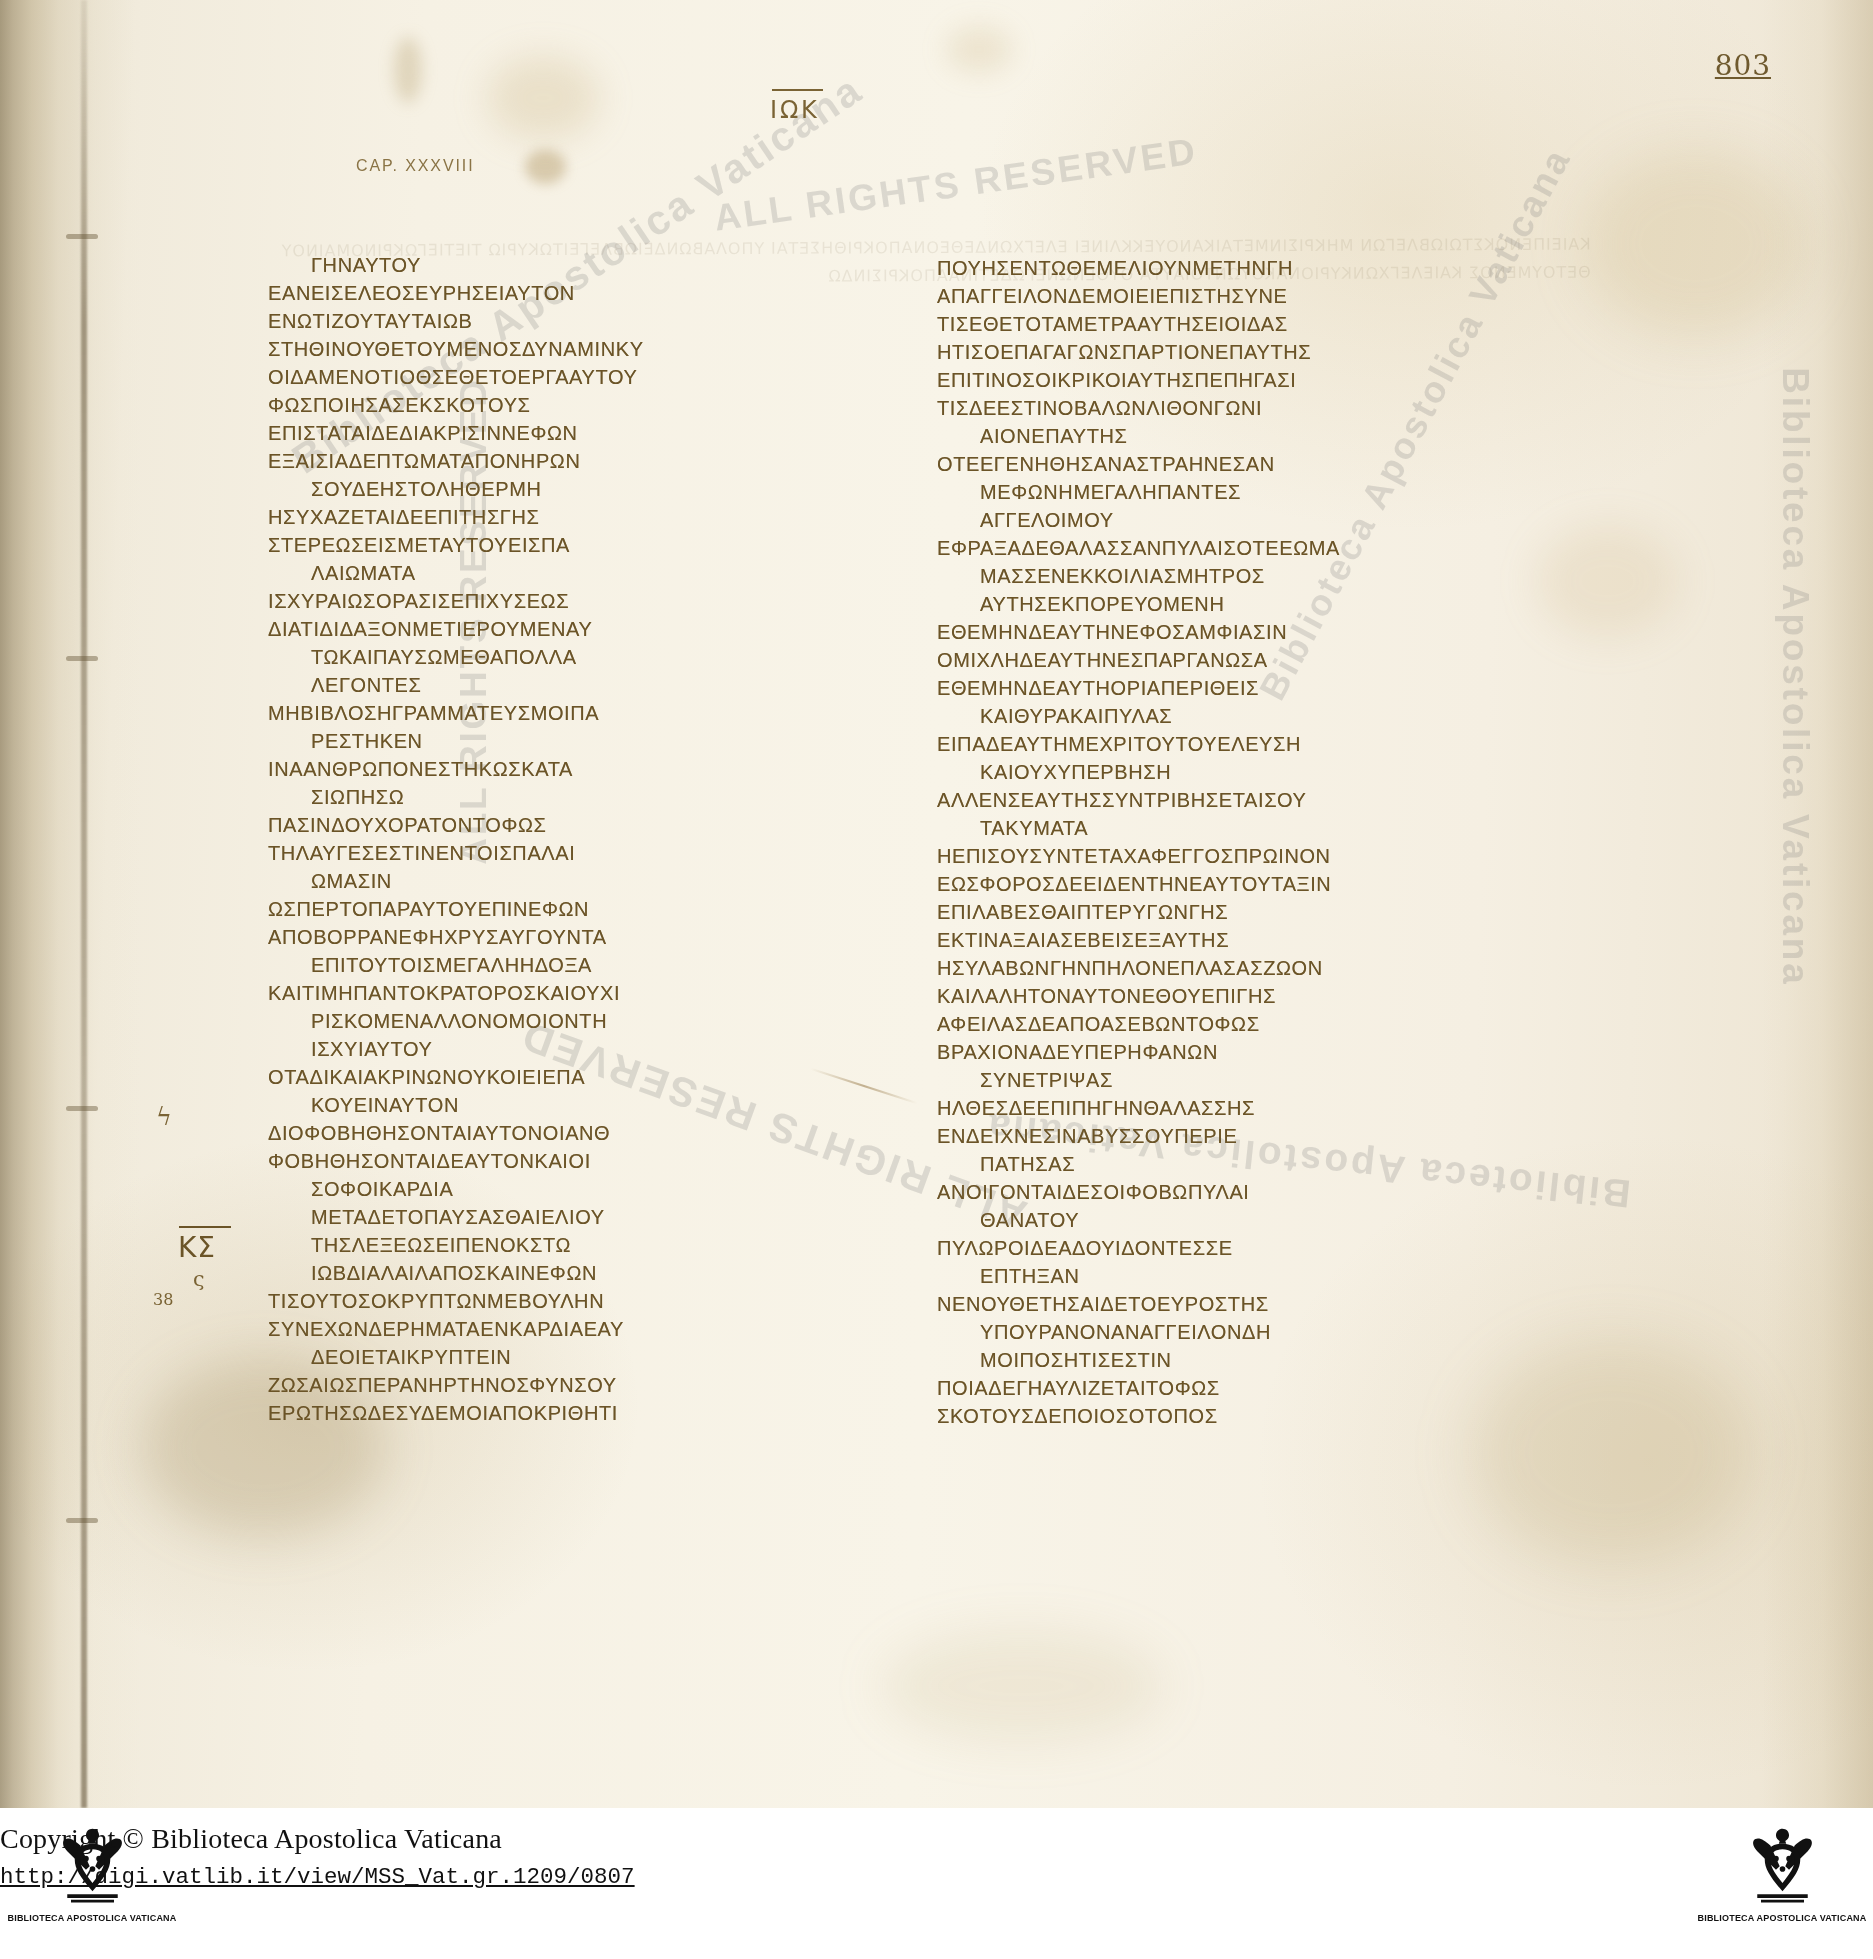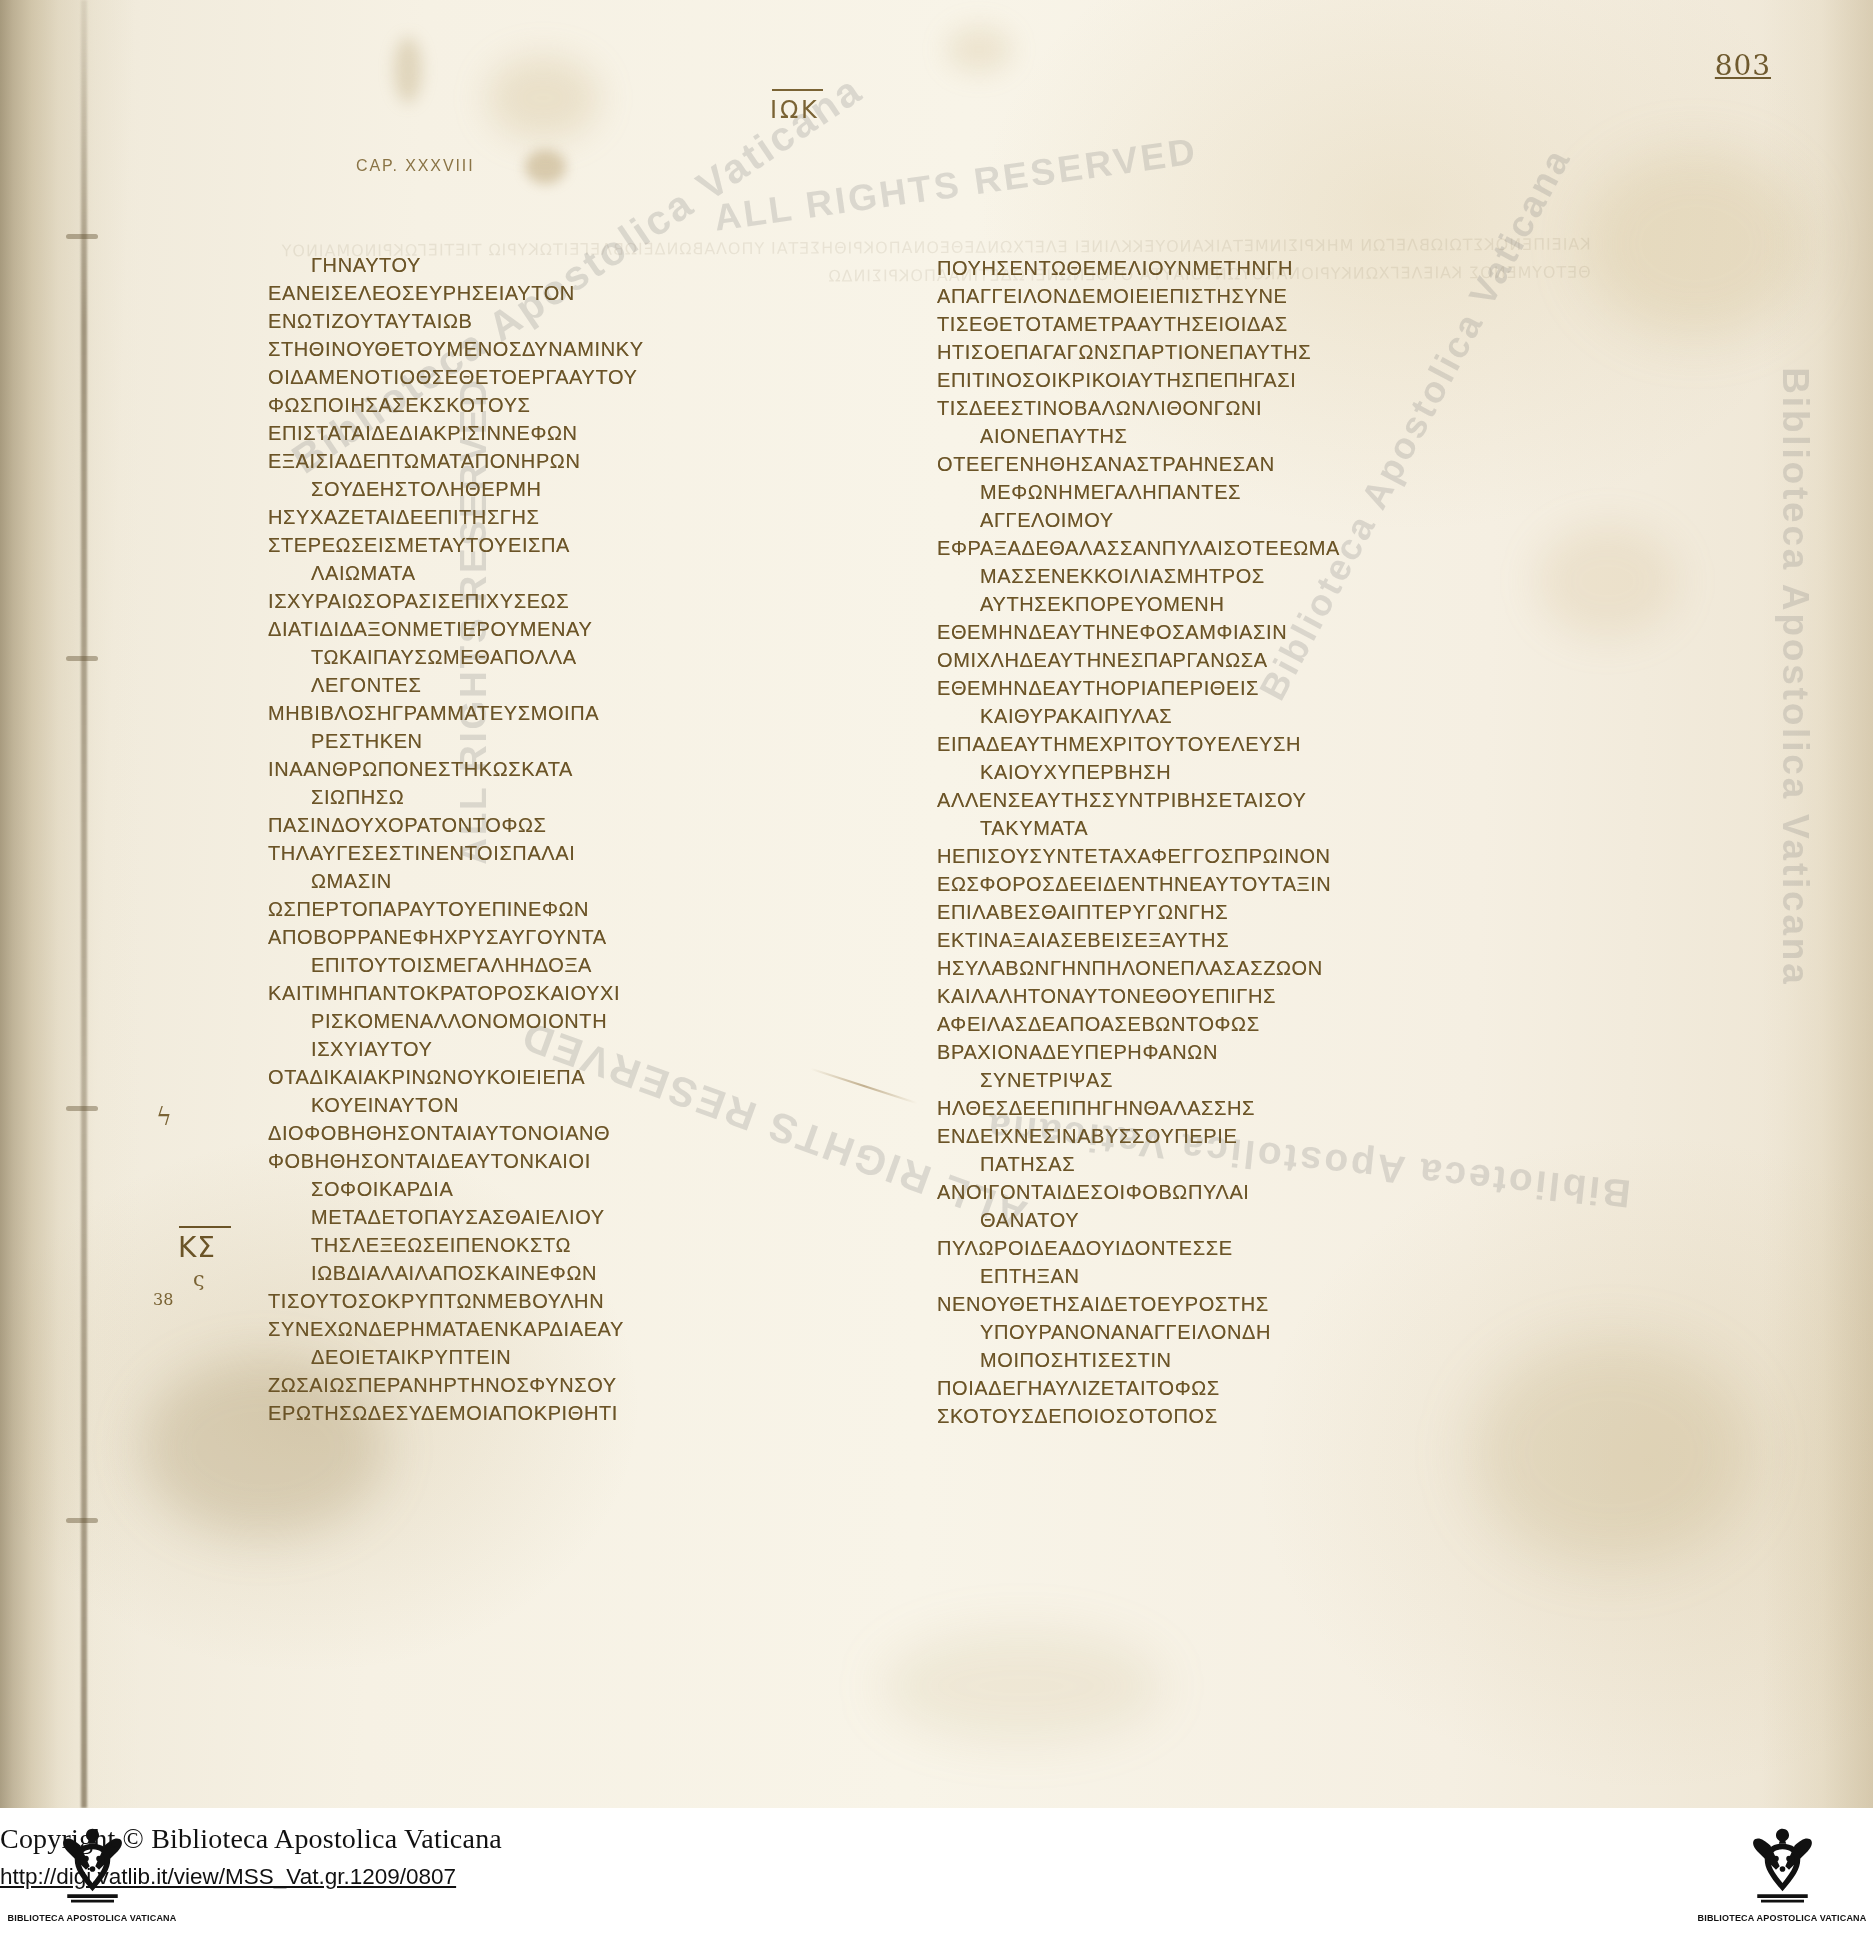--- a/index.html
+++ b/index.html
@@ -212,21 +212,21 @@
     left: 0; right: 0; top: 15px;
     text-align: left;
   }
   #copyright-line {
     font-size: 28px;
     font-family: "Liberation Serif", serif;
     letter-spacing: 0.2px;
   }
   #url-line {
     font-size: 22.5px;
-    font-family: Liberation Sans, sans-serif;
+    font-family: Liberation Mono, monospace;
     margin-top: 9.4px;
     text-decoration: underline;
     color: #111;
   }
   #powered-line {
     font-size: 21.5px;
     font-family: "Liberation Serif", serif;
     margin-top: 11.2px;
   }
 

